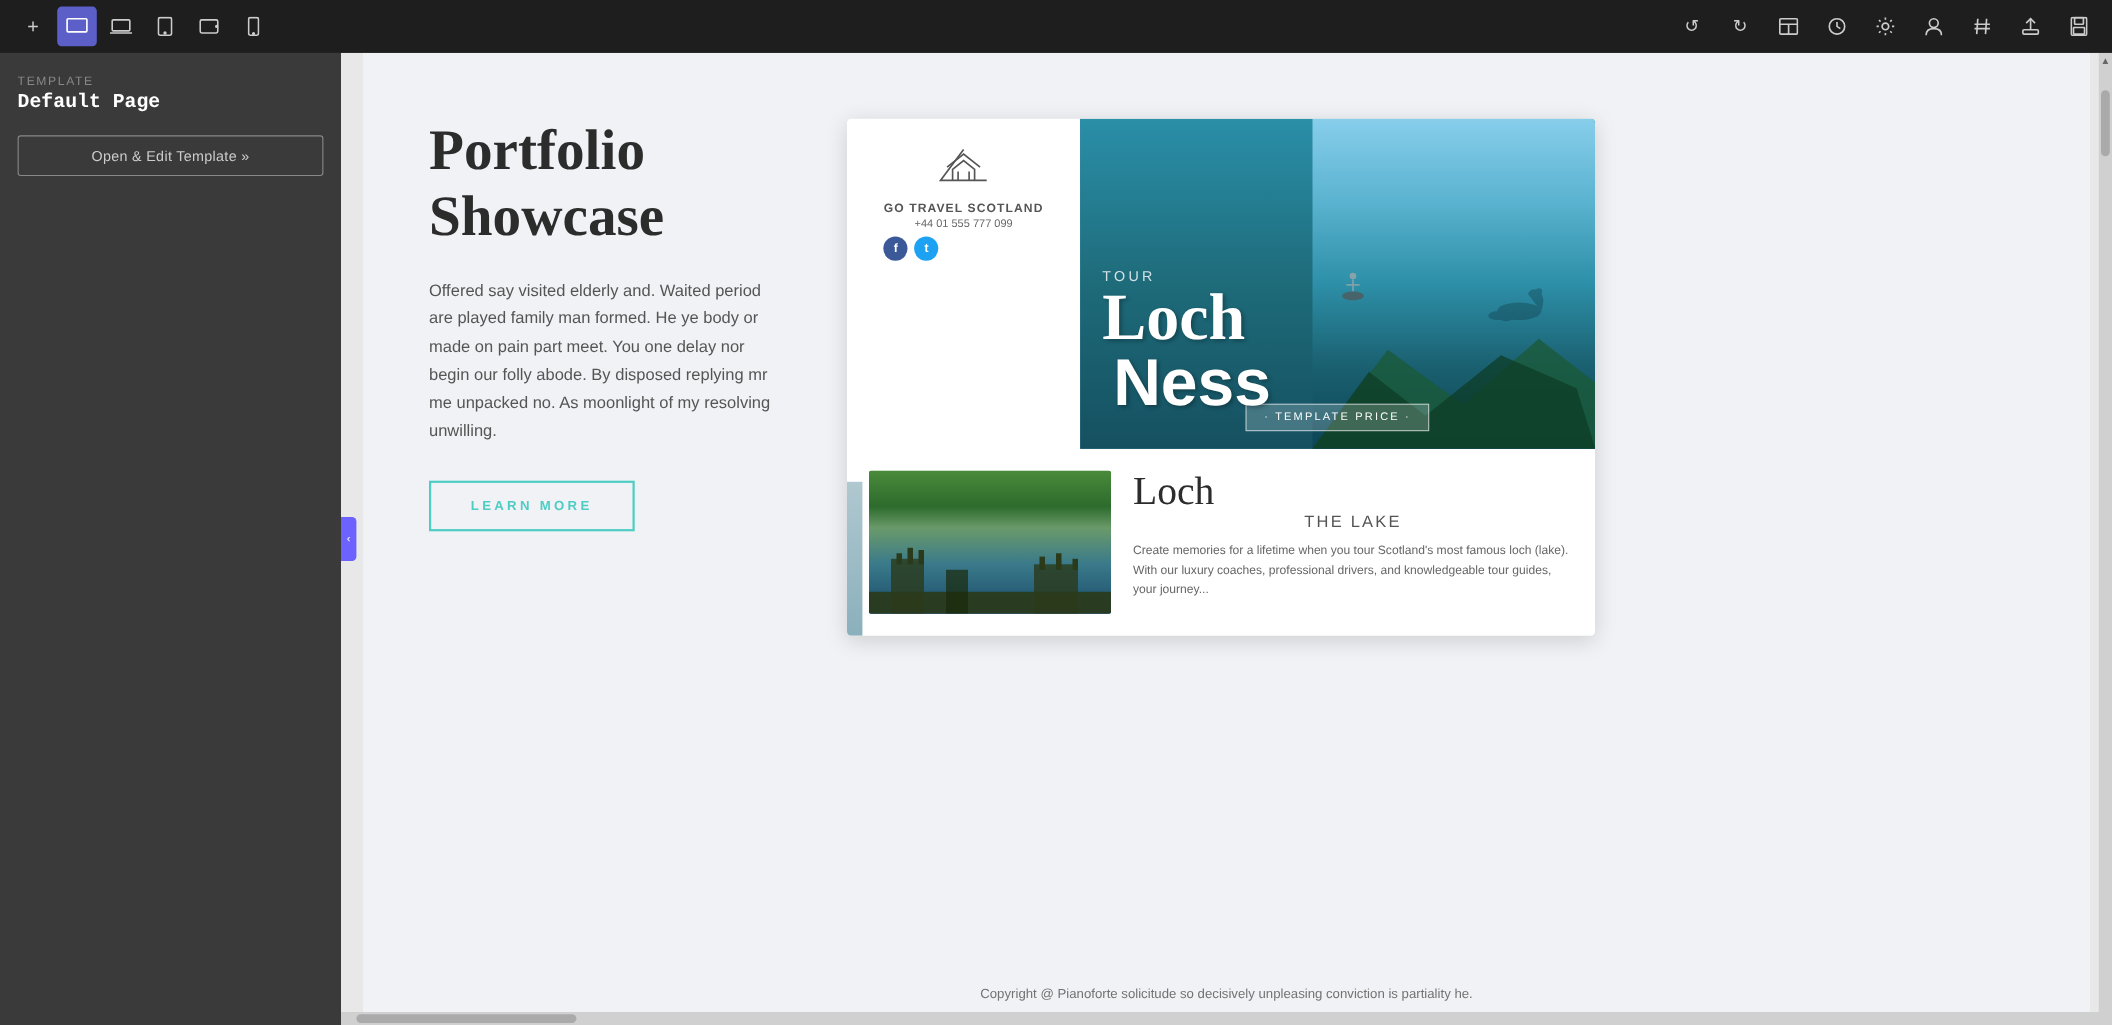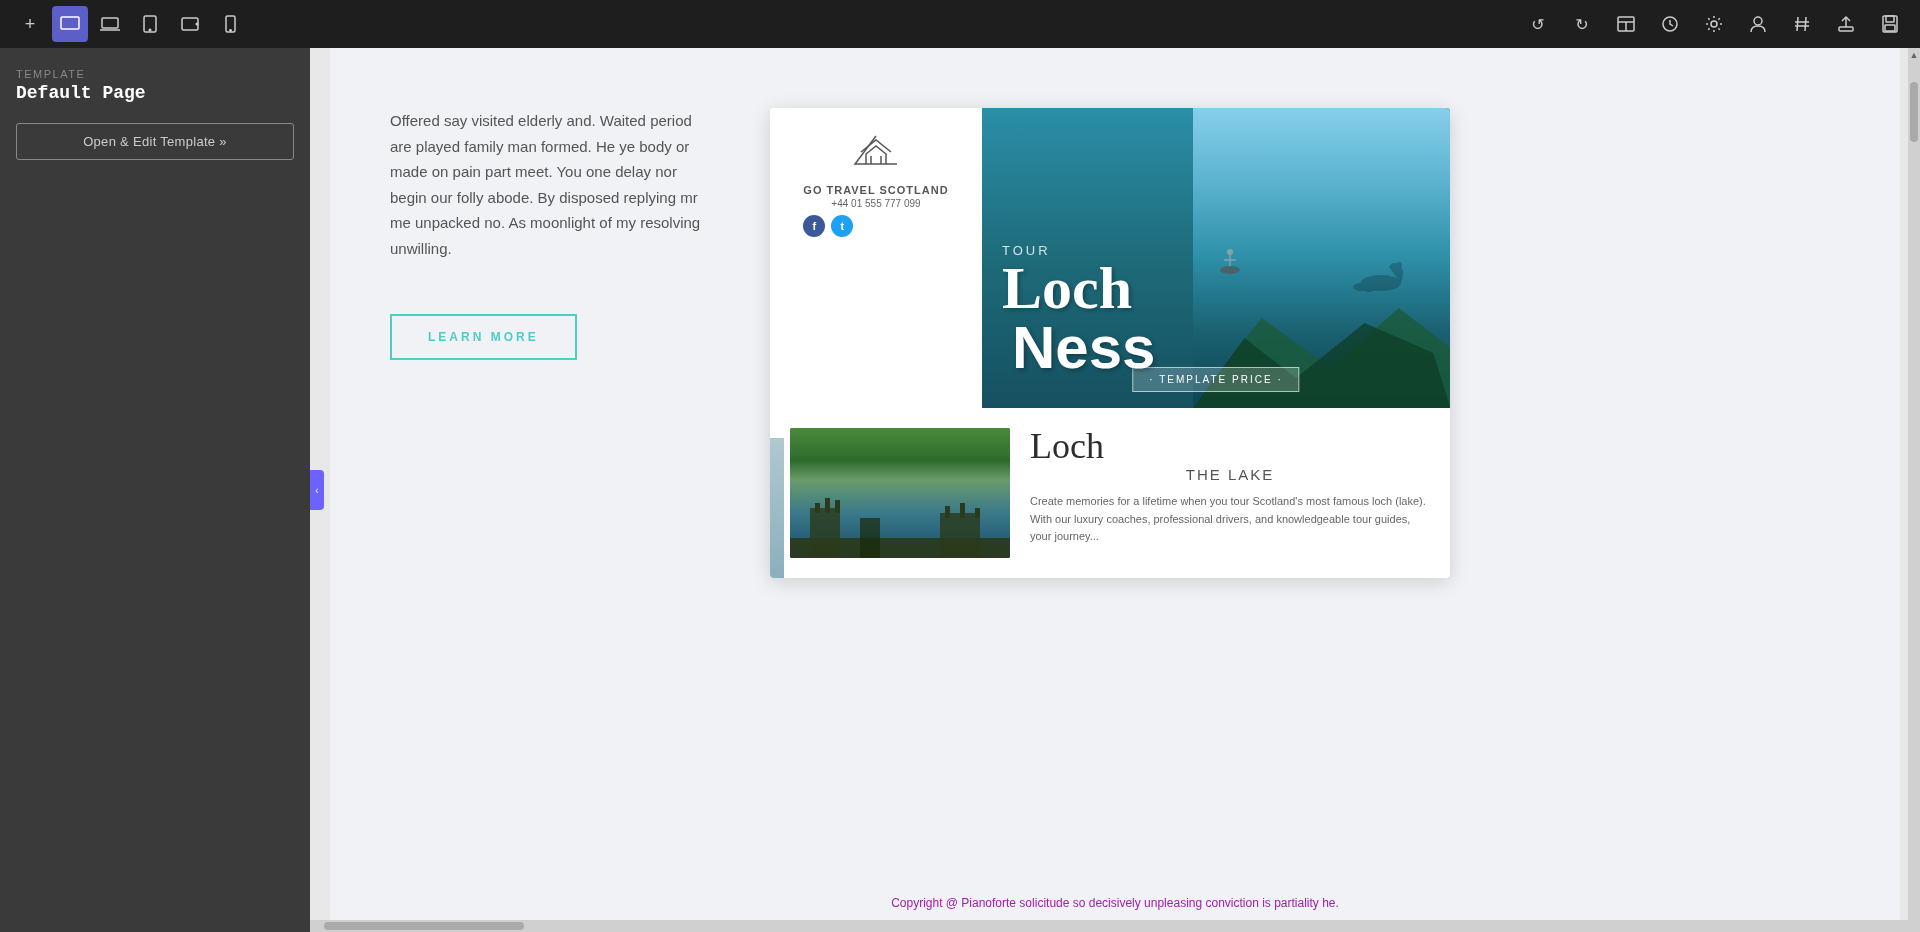--- a/index.html
+++ b/index.html
@@ -180,21 +180,20 @@
       border: 2px solid #4ecdc4;
       color: #4ecdc4;
       padding: 14px 36px;
       font-size: 12px;
       letter-spacing: 3px;
       text-transform: uppercase;
       font-weight: 600;
       cursor: pointer;
       background: transparent;
       text-decoration: none;
-      margin-top: 21px;
     }
 
     
     .travel-card {
       flex: 1;
       background: #fff;
       border-radius: 4px;
       overflow: hidden;
       box-shadow: 0 4px 20px rgba(0,0,0,0.15);
       max-width: 680px;
@@ -351,21 +350,21 @@
       width: 14px;
       height: 140px;
       background: linear-gradient(to bottom, #b0c8d0, #8ab0bc);
     }
 
     
     .copyright-bar {
       text-align: center;
       padding: 10px;
       font-size: 12px;
-      color: #a21caf;
+      color: #737373;
       background: #f0f2f5;
     }
 
     
     .bottom-scrollbar {
       height: 12px;
       background: #d0d0d0;
       display: flex;
       align-items: center;
       padding: 0 4px;
@@ -482,20 +481,21 @@
 
     <div class="right-scrollbar">
       <div class="scrollbar-arrow">▲</div>
       <div class="scrollbar-thumb"></div>
     </div>
 
     <div class="page-content">
       <div class="hero-section">
 
         <div class="hero-text">
+          <h1 class="hero-title">Portfolio Showcase</h1>
           <p class="hero-description">Offered say visited elderly and. Waited period are played family man formed. He ye body or made on pain part meet. You one delay nor begin our folly abode. By disposed replying mr me unpacked no. As moonlight of my resolving unwilling.</p>
           <a class="learn-more-btn">LEARN MORE</a>
         </div>
 
         <div class="travel-card">
 
           <div class="card-top">
 
             <div class="card-left-panel">
               <div class="logo-area">

